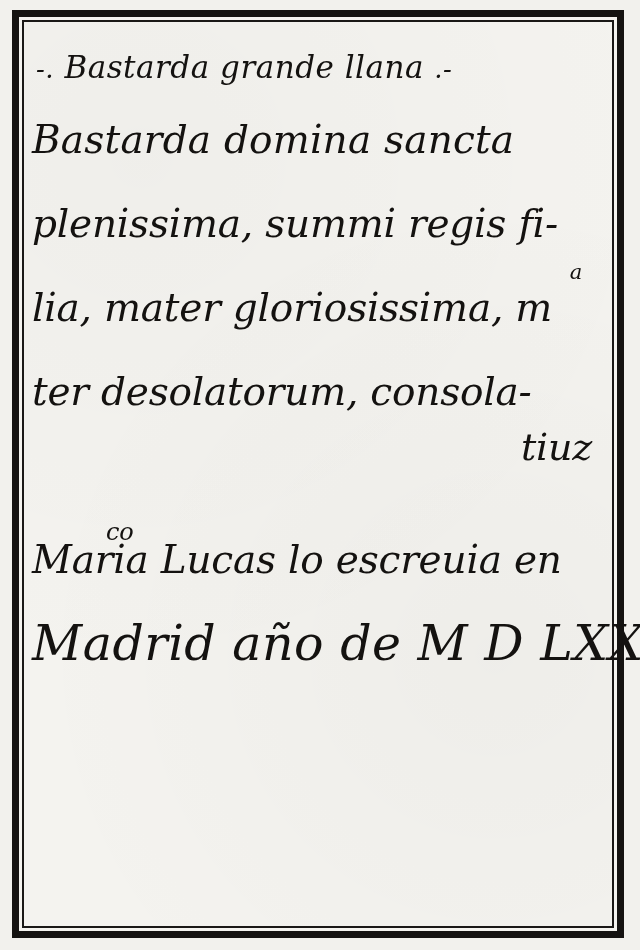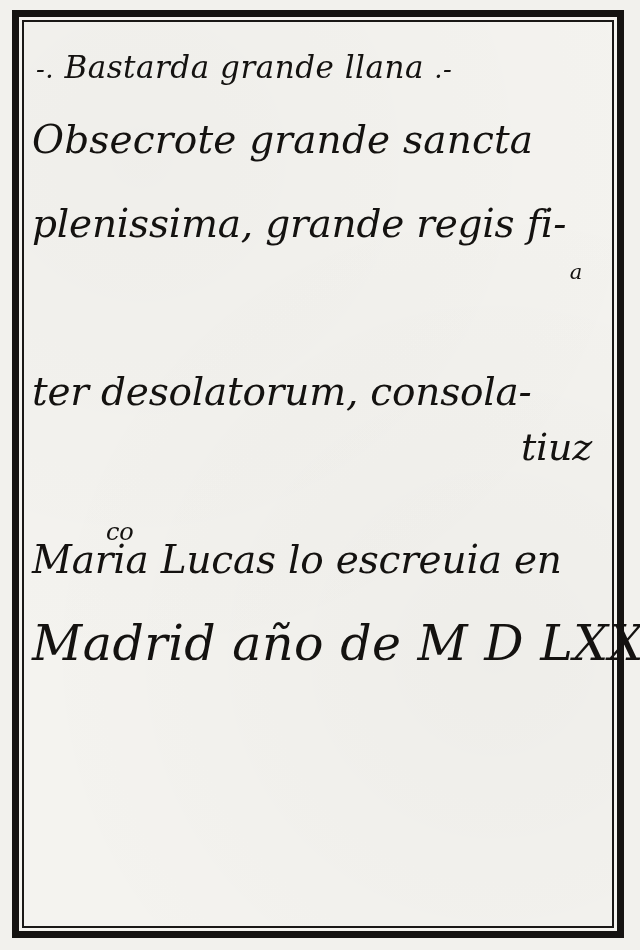--- a/index.html
+++ b/index.html
@@ -119,29 +119,30 @@
       <div class="paper">
         <div class="lines">
 
           <div class="line line-heading">
             <span class="heading-orn">-.</span>
             <span>Bastarda grande llana</span>
             <span class="heading-orn">.-</span>
           </div>
 
           <div class="line line-body">
-            <span>Obsecrote grande sancta</span>
+            <span>Bastarda domina sancta</span>
           </div>
 
 
           <div class="line line-body tight">
-            <span>plenissima, grande regis fi-</span>
+            <span>plenissima, summi regis fi-</span>
           </div>
 
           <div class="line line-body tight">
+            <span>lia, mater gloriosissima, m</span>
             <span class="float-mark mark-a">a</span>
           </div>
 
           <div class="line line-body tight">
             <span>ter desolatorum, consola-</span>
           </div>
 
           <div class="line line-body tight">
             <span class="float-mark mark-tiuz">tiuz</span>
           </div>

